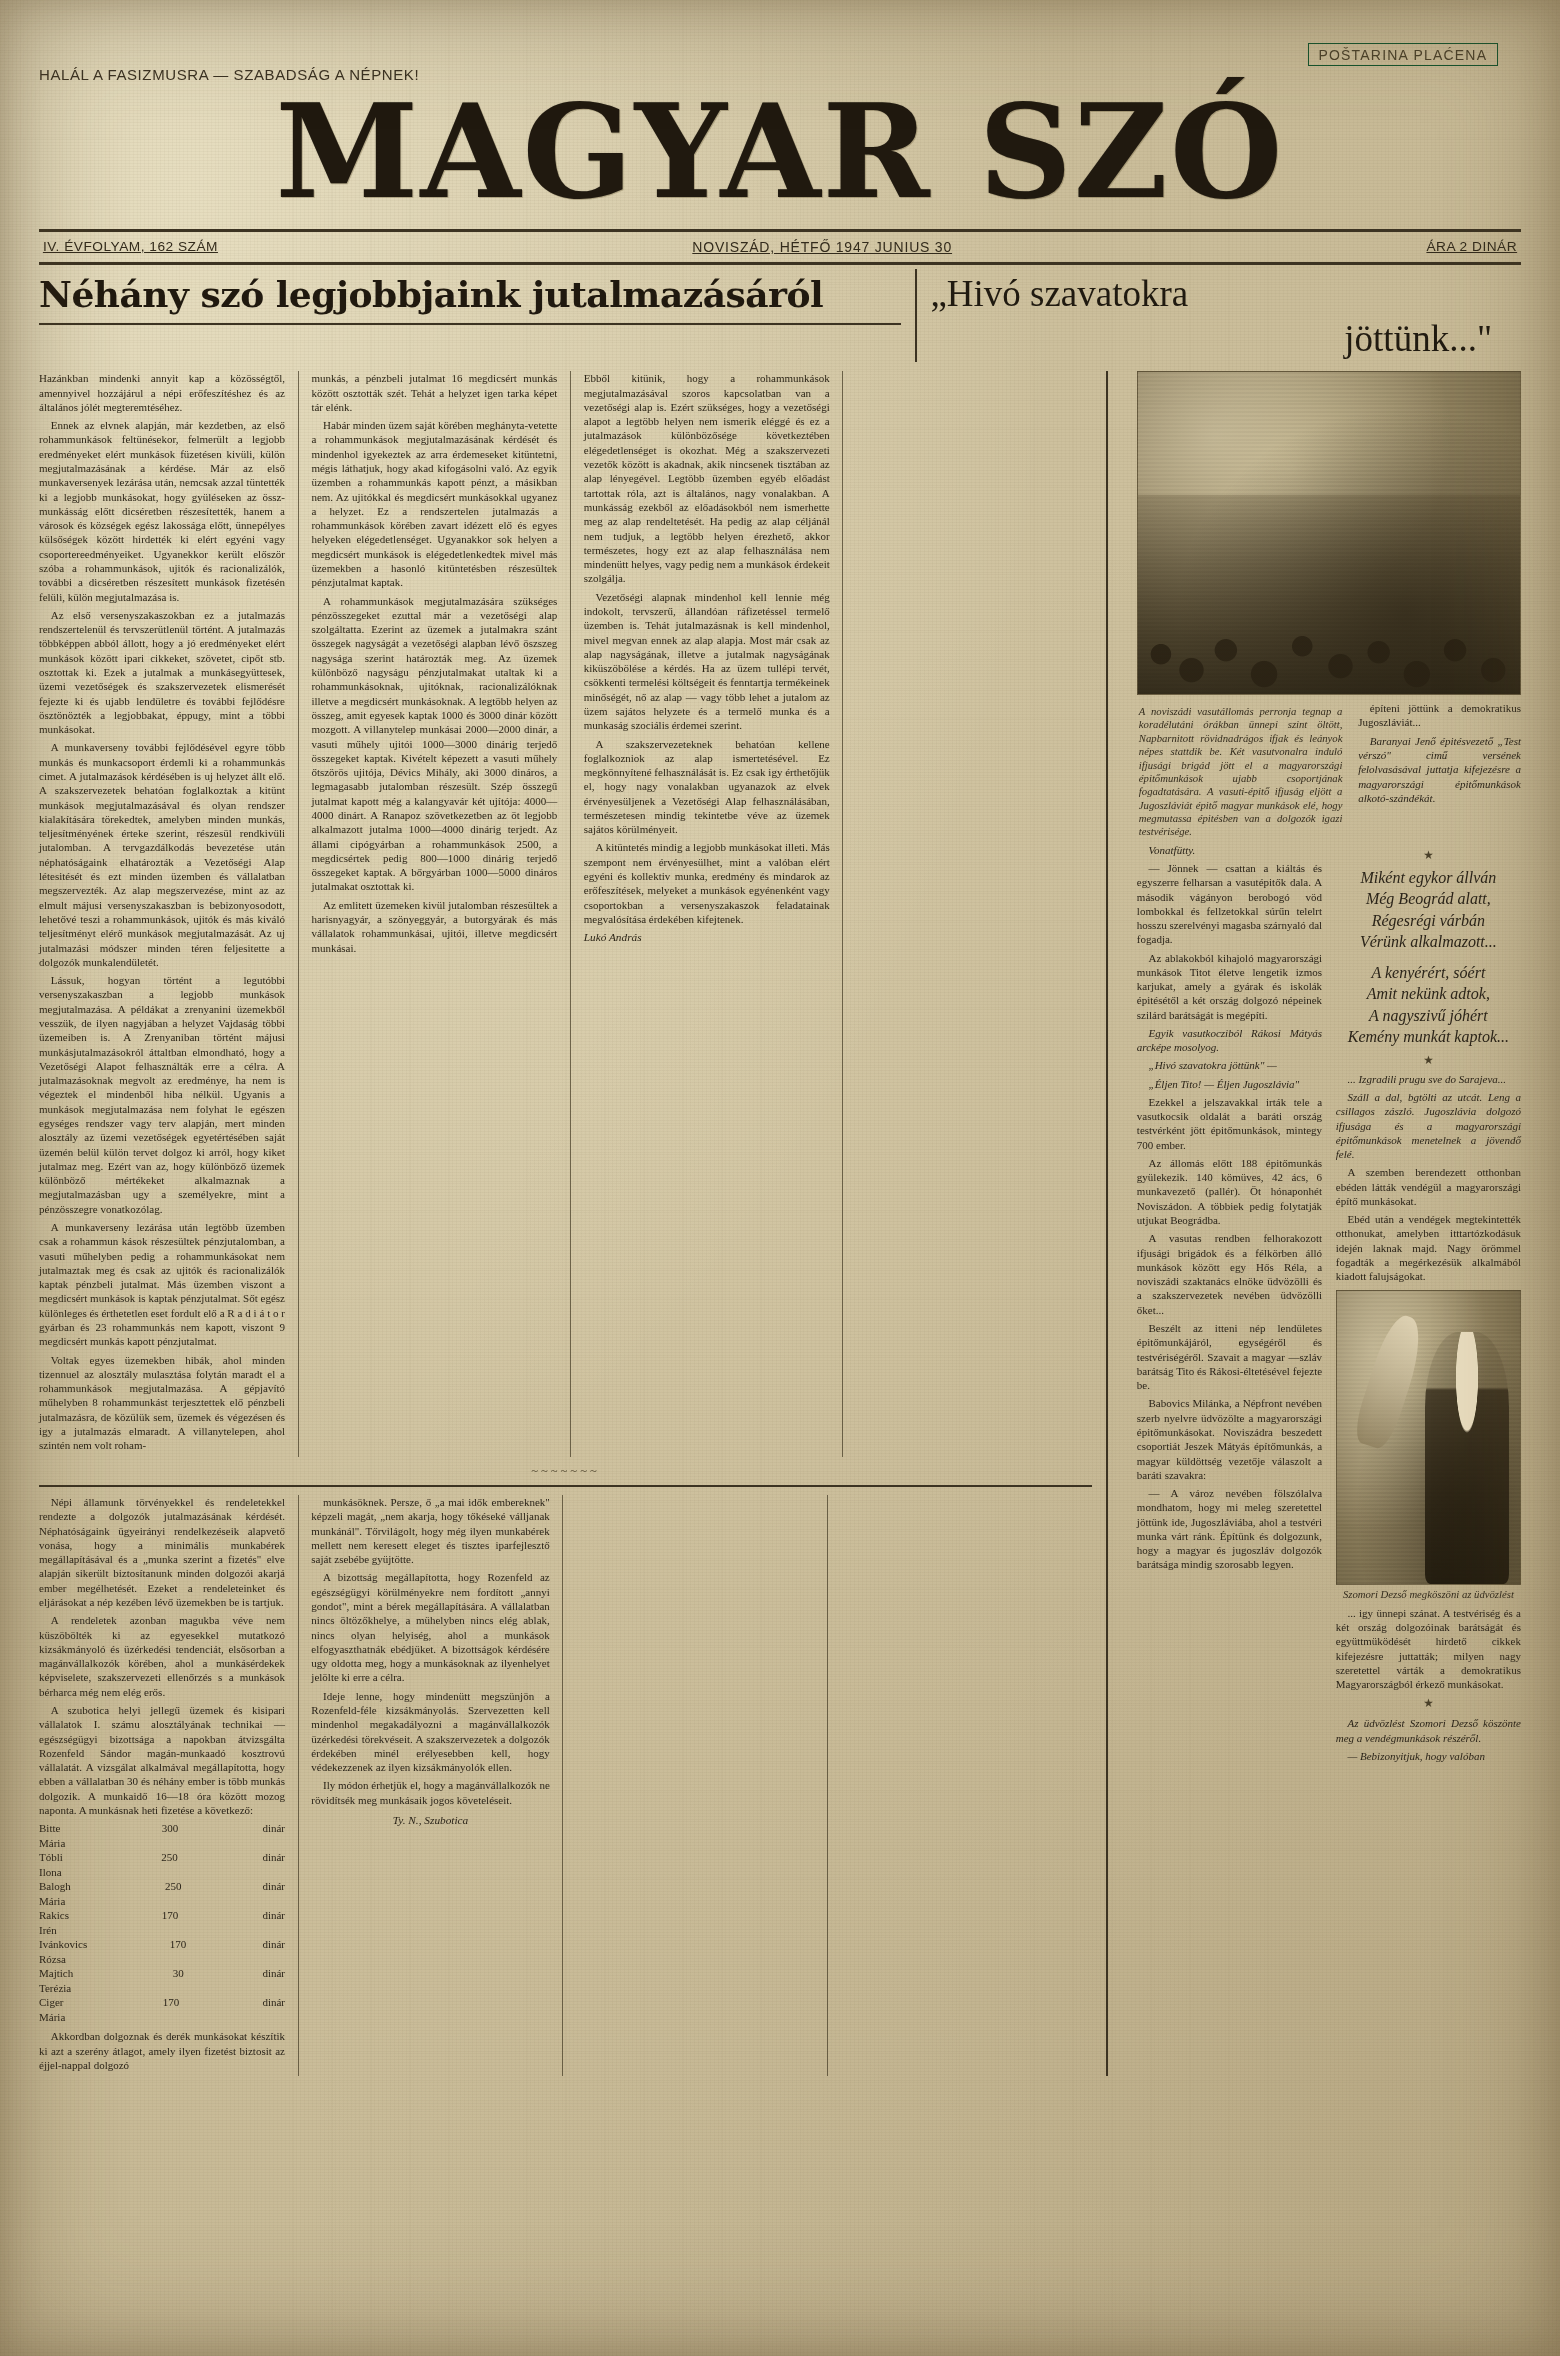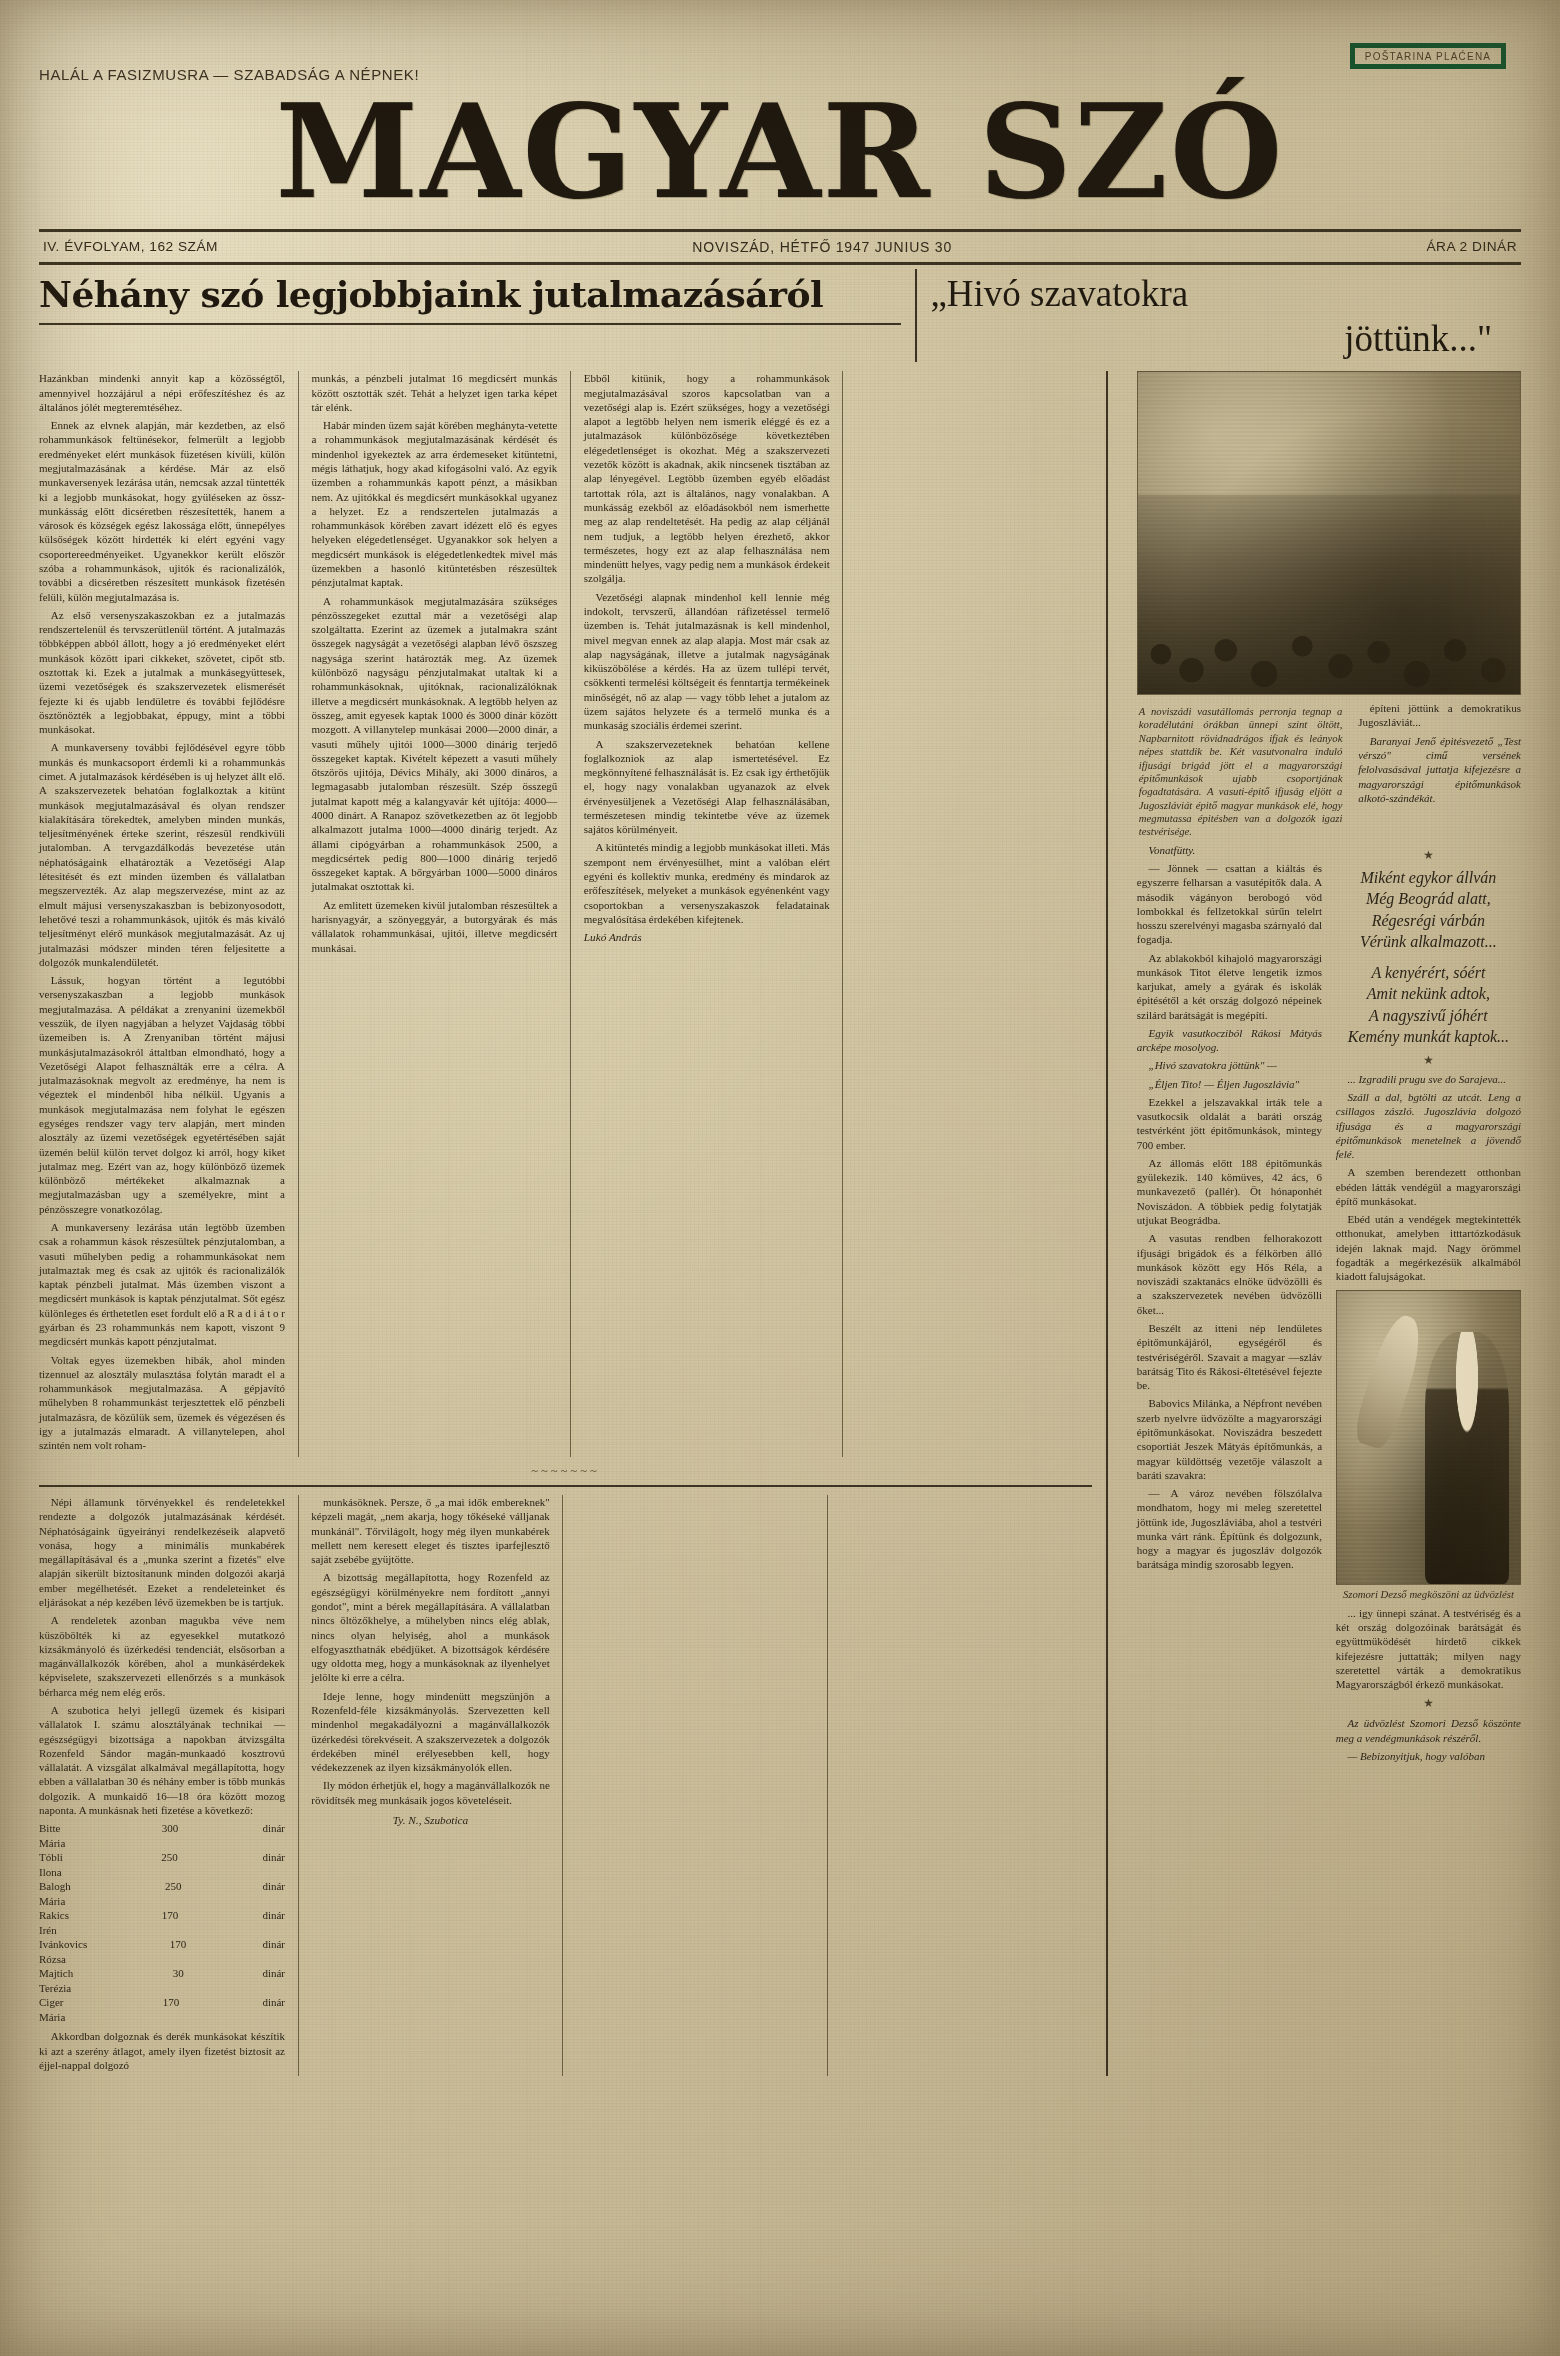--- a/index.html
+++ b/index.html
@@ -25,23 +25,23 @@
     background-image:
       repeating-linear-gradient(0deg, rgba(90,75,45,.045) 0 1px, rgba(255,255,255,0) 1px 2.9px),
       repeating-linear-gradient(90deg, rgba(90,75,45,.035) 0 1px, rgba(255,255,255,0) 1px 3.9px);
     pointer-events:none;
   }
   .sheet{position:absolute;inset:0;}
   .content{position:absolute;left:39px;top:33px;width:1482px;height:2290px;}
 
   
   .postarina{
-    position:absolute;right:15px;top:9.8px;
-    font-size:10px;letter-spacing:1.2px;
-    border:5px solid #14532d;padding:2.9px 9.8px 2px;
+    position:absolute;right:23px;top:9.8px;
+    font-size:14px;letter-spacing:1.2px;
+    border:1px solid #14532d;padding:2.9px 9.8px 2px;
     color:#4a4029;
     font-family:"Liberation Sans",sans-serif;
   }
   .slogan{
     text-align:left;font-size:15px;letter-spacing:0.6px;
     color:#3a3122;margin-top:33px;
     font-family:"Liberation Sans",sans-serif;
   }
   .masthead{
     text-align:center;
@@ -52,21 +52,21 @@
     line-height:.98;
     margin-top:5.9px;
     color:#20190f;
     text-shadow:0 0 1px rgba(0,0,0,.35), 1px 1px 0 rgba(120,105,70,.35);
     white-space:nowrap;
   }
   .rule-thick{height:2.9px;background:#3c3322;margin:13.7px 0 0 0;}
   .issueline{
     display:flex;justify-content:space-between;align-items:center;
     font-family:"Liberation Sans",sans-serif;
-    font-size:13.7px;letter-spacing:0.5px;padding:6.8px 3.9px 7.8px;color:#332b1c;
+    font-size:13.7px;letter-spacing:0.5px;padding:6.8px 3.9px 7.8px;color:#332b1c;text-decoration:underline;
   }
   .issueline .mid{font-size:14px;letter-spacing:0.8px;}
 
   
   .headband{display:flex;align-items:flex-start;gap:0;}
   .headline-left{
     flex:0 0 839px;
     font-family:"DejaVu Serif",serif;
     font-weight:bold;font-size:36px;letter-spacing:-0.5px;
     padding:7.8px 0 5.9px 0;color:#20190f;white-space:nowrap;

